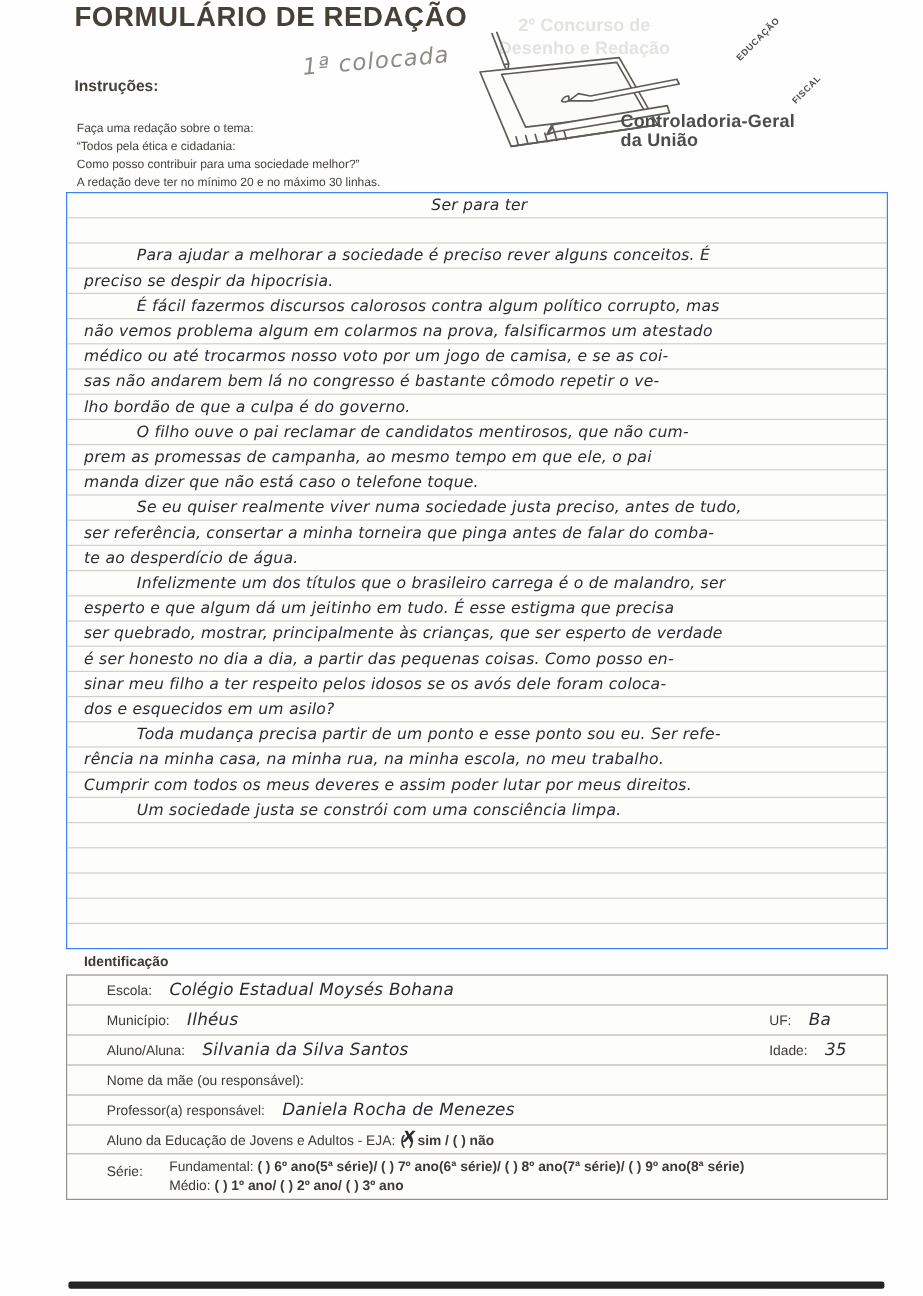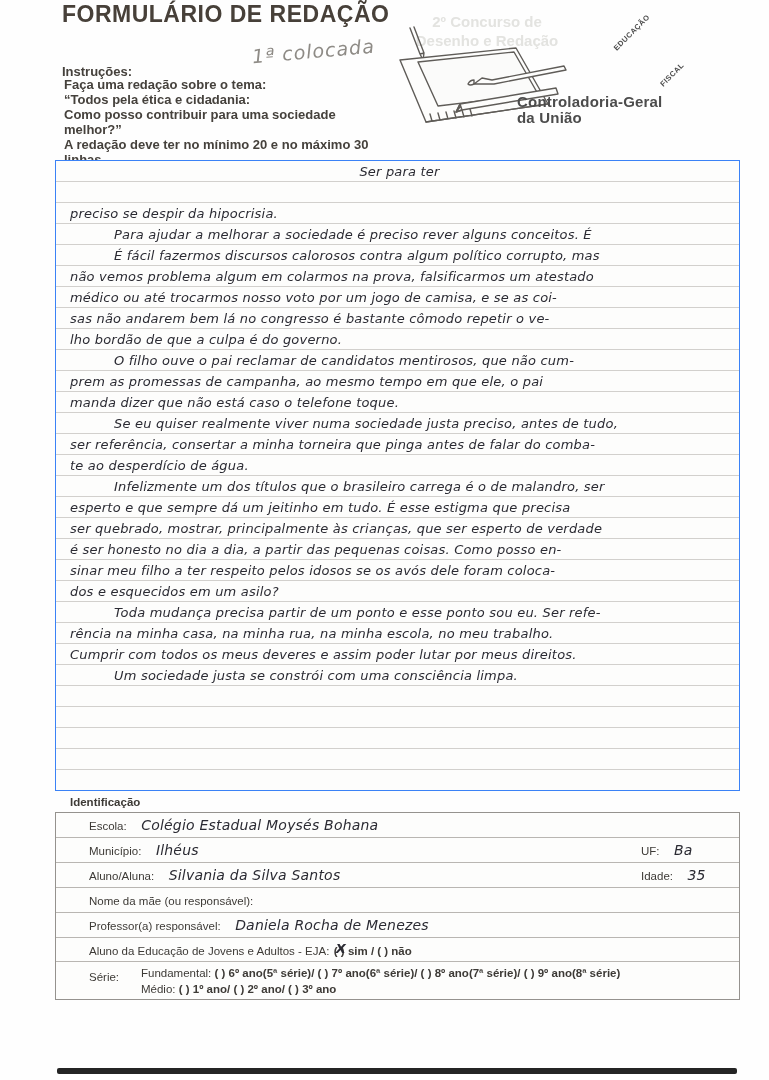--- a/index.html
+++ b/index.html
@@ -17,22 +17,22 @@
   .hw-note {
     position:absolute; left:252px; top:40px;
     font-family:"DejaVu Sans", sans-serif; font-style:italic;
     font-size:19px; color:#8e8b86; transform:rotate(-5deg); letter-spacing:1px;
   }
   .instr-label {
     position:absolute; left:62px; top:64px;
     font-size:13px; font-weight:bold; color:#45413c;text-align:right;
   }
   .instr-lines {
-    position:absolute; left:64px; top:77px; width:330px;
-    font-size:13px; line-height:15px; color:#45413c;font-weight:bold;
+    position:absolute; left:64px; top:100px; width:330px;
+    font-size:10px; line-height:15px; color:#45413c;
   }
   
   .watermark {
     position:absolute; left:402px; top:12px; width:170px;
     font-size:15px; font-weight:bold; line-height:19px;
     color:#e3e3e0; text-align:center;
   }
   .sketch { position:absolute; left:396px; top:26px; }
   .badge {
     position:absolute; font-size:7.5px; font-weight:bold; color:#4d4d4d;
@@ -140,27 +140,27 @@
   <div class="org">
     <div>Controladoria-Geral</div>
     <div>da União</div>
   </div>
 
   <div class="essay-box">
       <div class="essay-line center">
         <span class="hw">Ser para ter</span>
       </div>
       <div class="essay-line"></div>
+      <div class="essay-line indent">
+        <span class="hw">Para ajudar a melhorar a sociedade é preciso rever alguns conceitos. É</span>
+      </div>
       <div class="essay-line">
         <span class="hw">preciso se despir da hipocrisia.</span>
       </div>
       <div class="essay-line indent">
-        <span class="hw">Para ajudar a melhorar a sociedade é preciso rever alguns conceitos. É</span>
-      </div>
-      <div class="essay-line indent">
         <span class="hw">É fácil fazermos discursos calorosos contra algum político corrupto, mas</span>
       </div>
       <div class="essay-line">
         <span class="hw">não vemos problema algum em colarmos na prova, falsificarmos um atestado</span>
       </div>
       <div class="essay-line">
         <span class="hw">médico ou até trocarmos nosso voto por um jogo de camisa, e se as coi-</span>
       </div>
       <div class="essay-line">
         <span class="hw">sas não andarem bem lá no congresso é bastante cômodo repetir o ve-</span>
@@ -183,21 +183,21 @@
       <div class="essay-line">
         <span class="hw">ser referência, consertar a minha torneira que pinga antes de falar do comba-</span>
       </div>
       <div class="essay-line">
         <span class="hw">te ao desperdício de água.</span>
       </div>
       <div class="essay-line indent">
         <span class="hw">Infelizmente um dos títulos que o brasileiro carrega é o de malandro, ser</span>
       </div>
       <div class="essay-line">
-        <span class="hw">esperto e que sempre dá um jeitinho em tudo. É esse estigma que precisa</span>
+        <span class="hw">esperto e que algum dá um jeitinho em tudo. É esse estigma que precisa</span>
       </div>
       <div class="essay-line">
         <span class="hw">ser quebrado, mostrar, principalmente às crianças, que ser esperto de verdade</span>
       </div>
       <div class="essay-line">
         <span class="hw">é ser honesto no dia a dia, a partir das pequenas coisas. Como posso en-</span>
       </div>
       <div class="essay-line">
         <span class="hw">sinar meu filho a ter respeito pelos idosos se os avós dele foram coloca-</span>
       </div>

